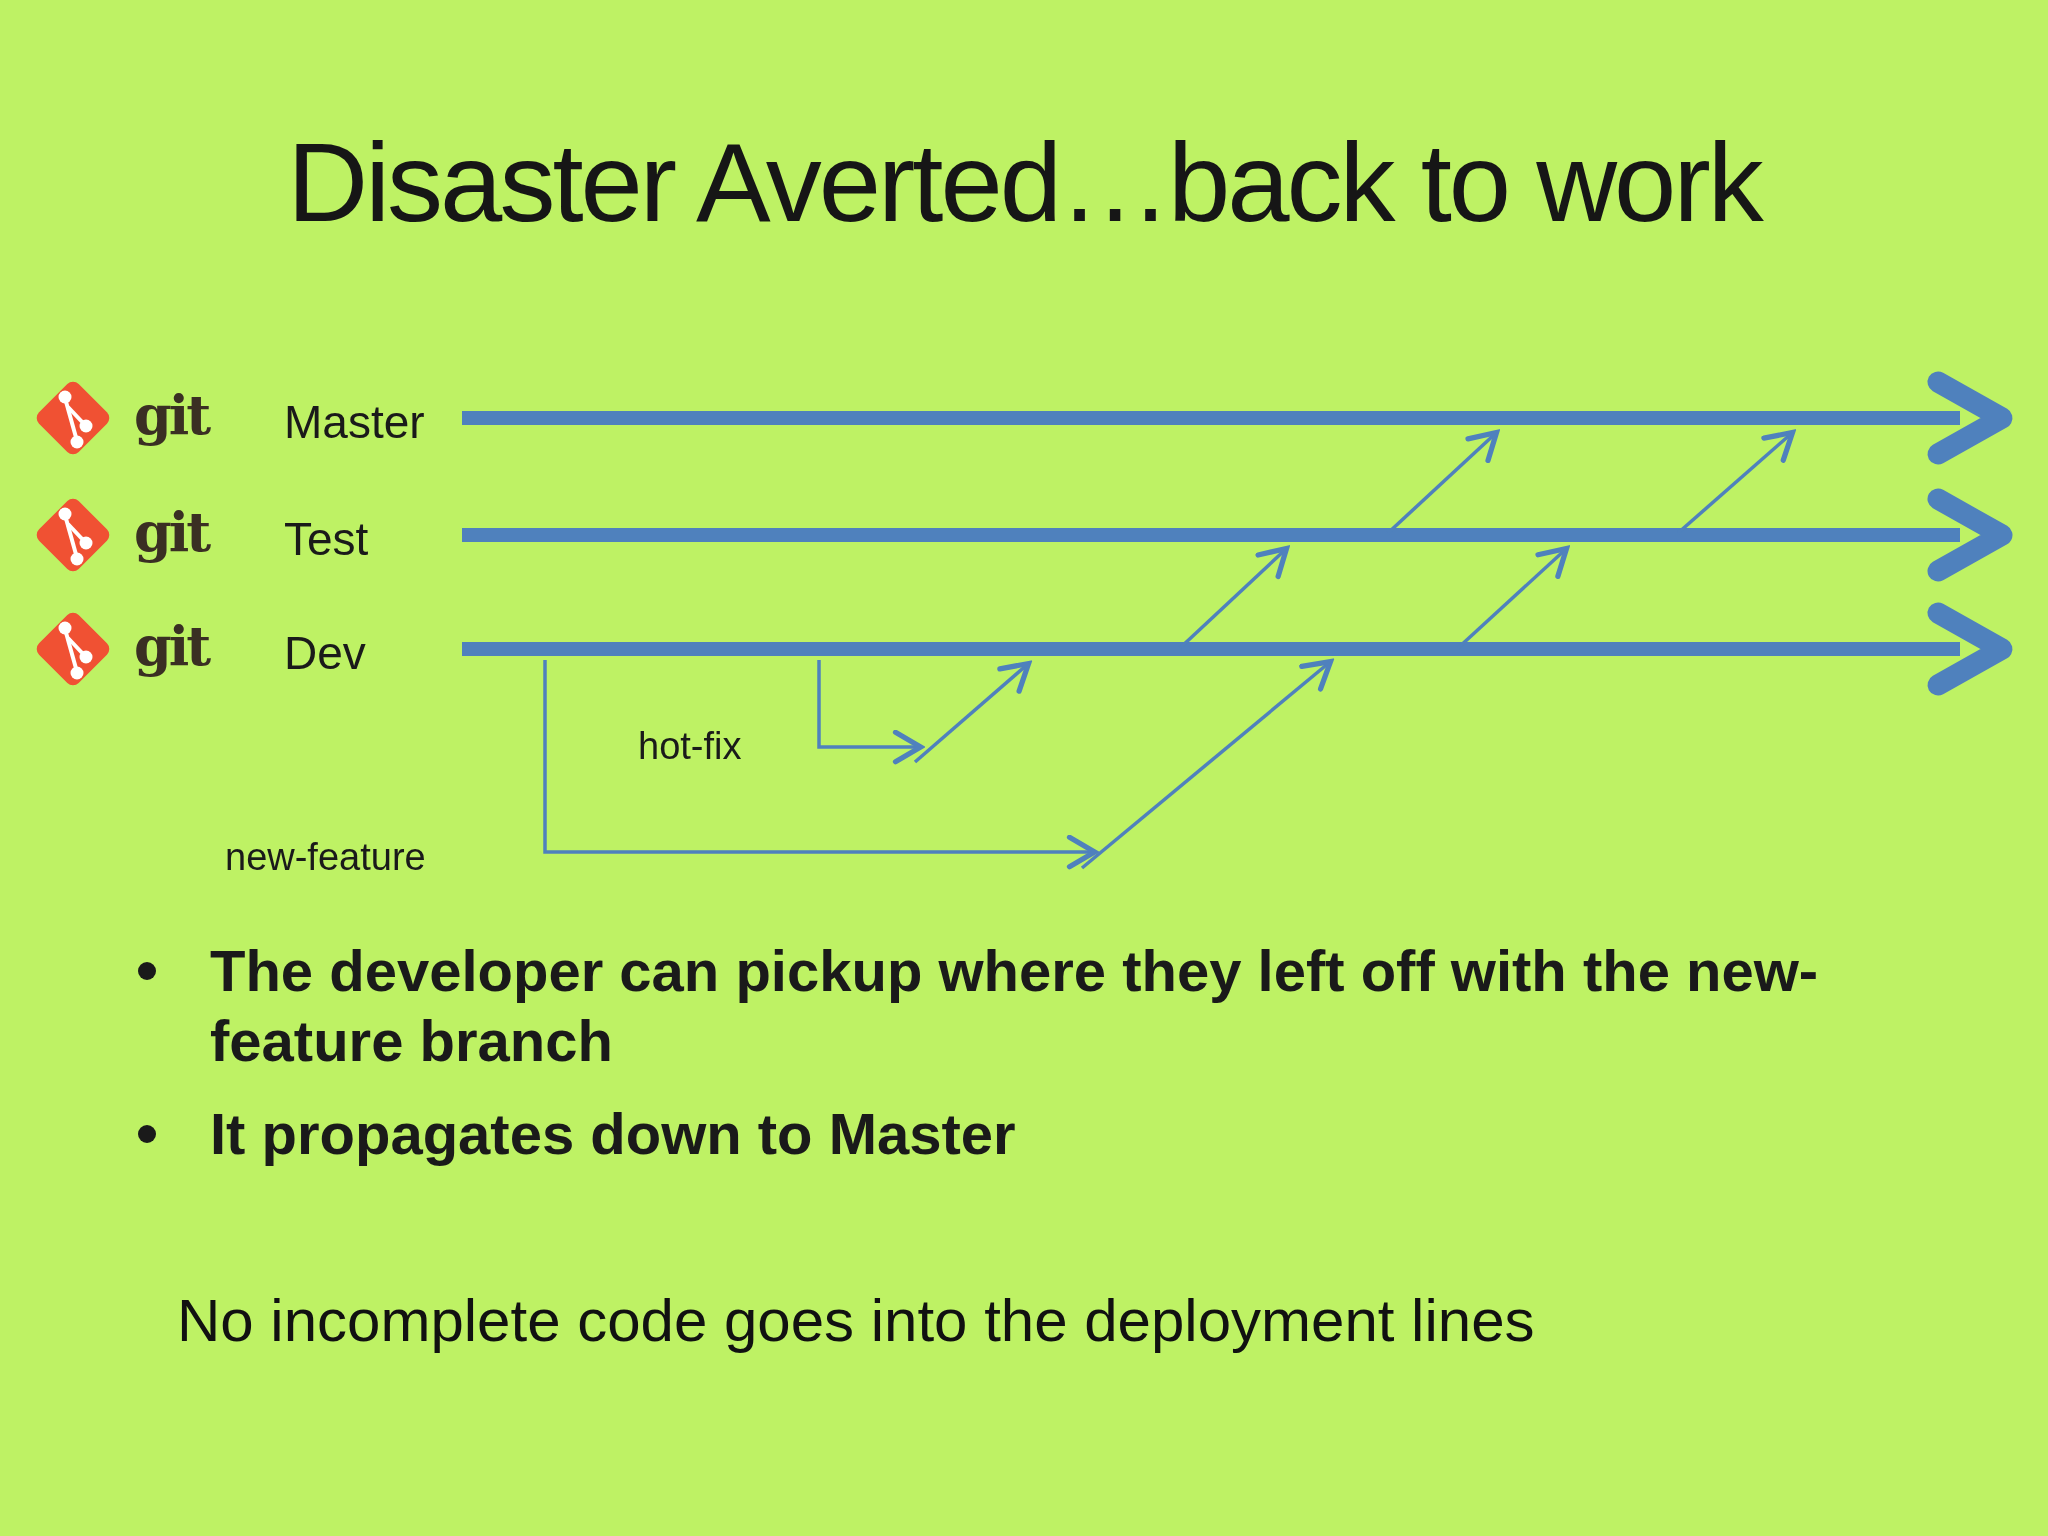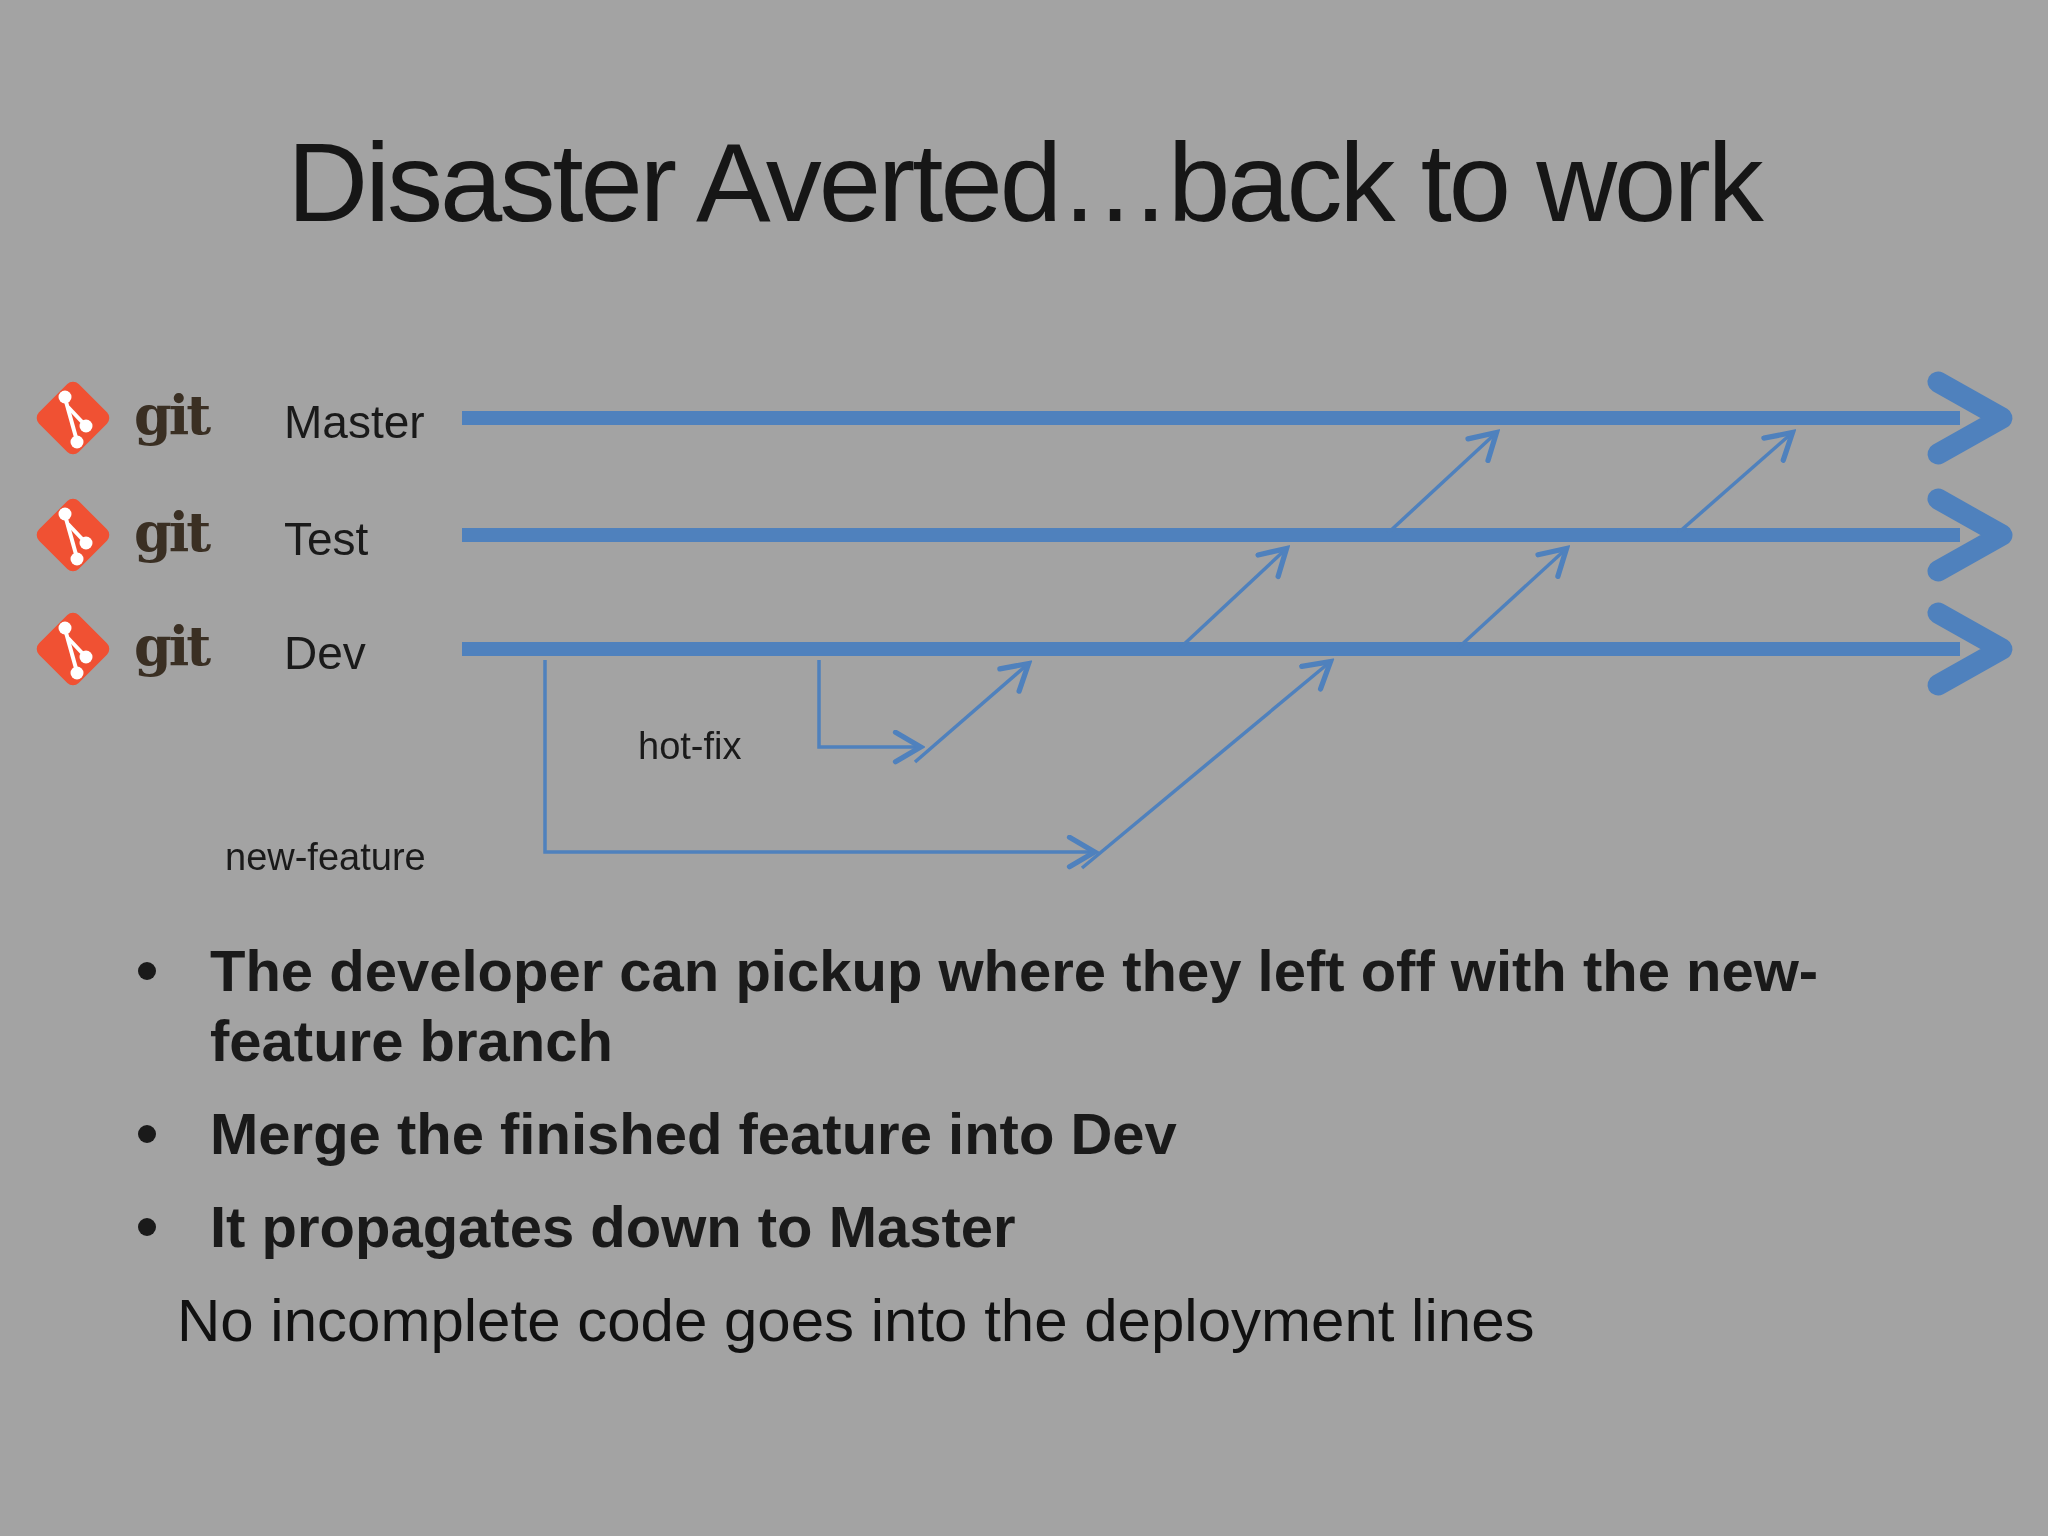--- a/index.html
+++ b/index.html
@@ -1,19 +1,19 @@
 <!DOCTYPE html>
 <html><head>
 <meta charset="utf-8">
 <style>
   html,body{margin:0;padding:0;background:#ffffff;}
   .slide{
     position:relative;
     width:2048px;height:1536px;
-    background:#a3a3a3;
+    background:#bef264;
     overflow:hidden;
     font-family:"Liberation Sans", sans-serif;
     color:#1a1a1a;
   }
   .title{
     position:absolute;
     top:118px;left:0;width:2048px;
     text-align:center;
     font-size:112px;
     font-weight:400;
@@ -161,23 +161,19 @@
   <div class="feature-label hotfix-label">hot-fix</div>
   <div class="feature-label newfeature-label">new-feature</div>
 
   <div class="bullets">
     <div class="bullet-item">
       <span class="bullet-dot"></span>
       <span>The developer can pickup where they left off with the new-feature branch</span>
     </div>
     <div class="bullet-item">
       <span class="bullet-dot"></span>
-      <span>Merge the finished feature into Dev</span>
-    </div>
-    <div class="bullet-item">
-      <span class="bullet-dot"></span>
       <span>It propagates down to Master</span>
     </div>
   </div>
 
   <div class="emphasis">No incomplete code goes into the deployment lines</div>
 
 </div>
 
 </body></html>

